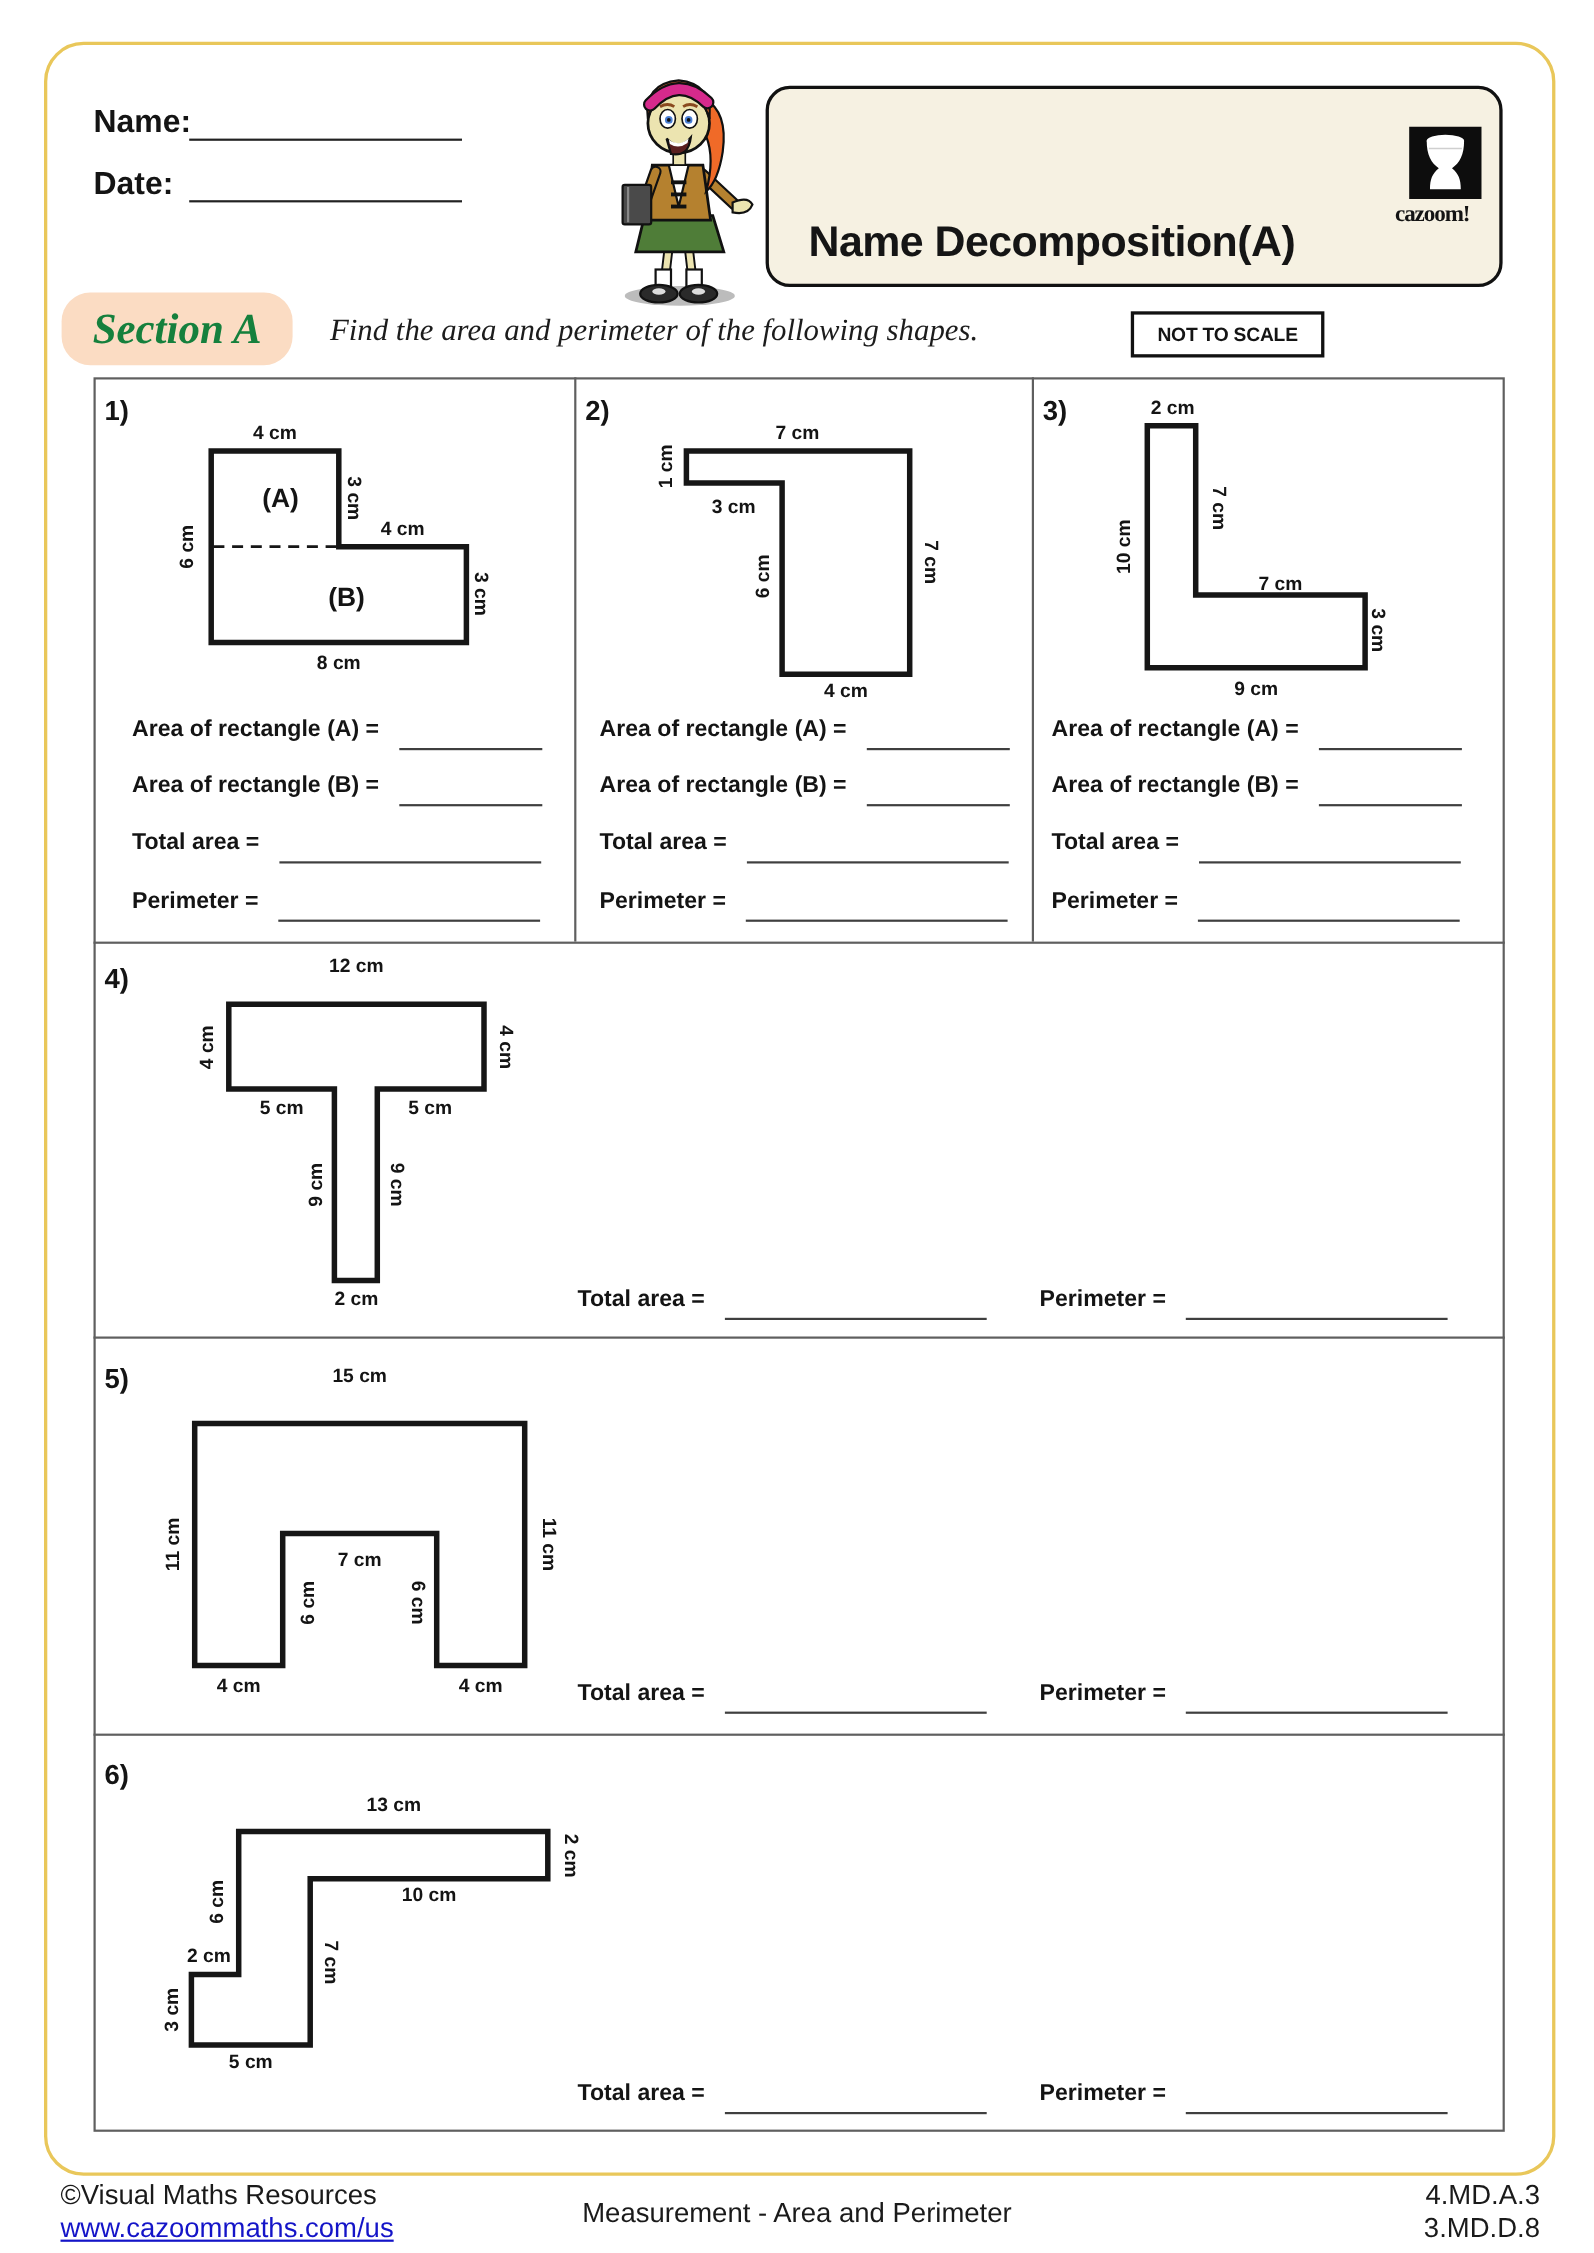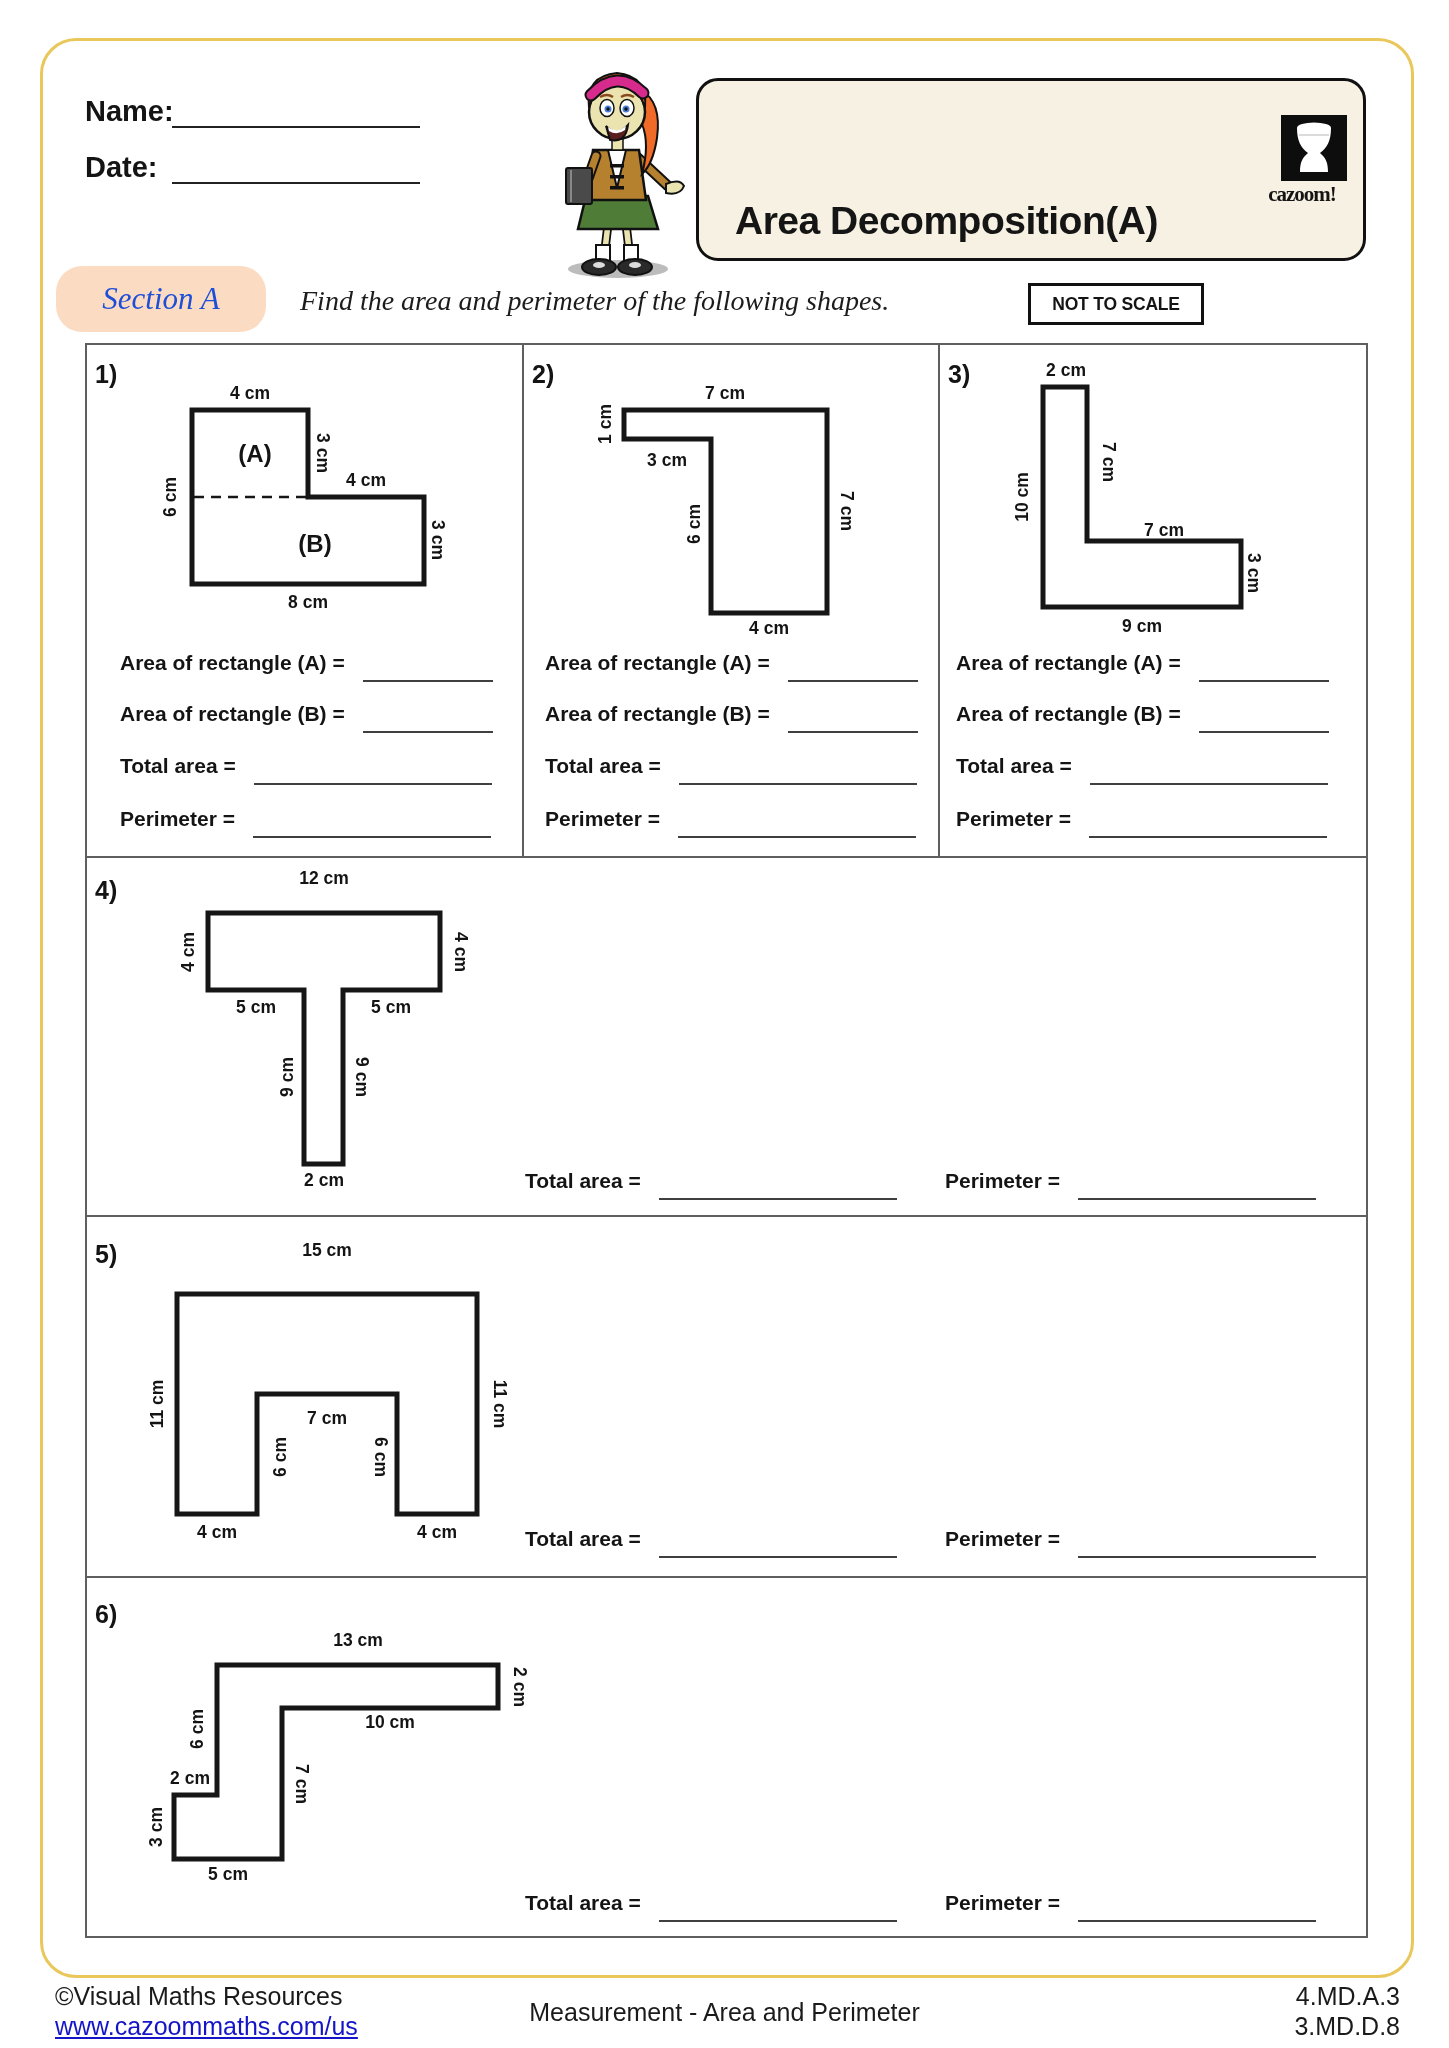--- a/index.html
+++ b/index.html
@@ -17,22 +17,22 @@
   .title-box{position:absolute;left:696px;top:78px;width:664px;height:177px;
     background:#f6f1e2;border:3px solid #111;border-radius:22px;}
   .title-text{position:absolute;left:36px;top:118px;font-size:39px;font-weight:bold;
     letter-spacing:-0.5px;color:#151515;white-space:nowrap;}
   .logo-square{position:absolute;right:16px;top:34px;width:66px;height:66px;}
   .logo-text{position:absolute;right:6px;top:101px;width:110px;text-align:center;
     font-family:"Liberation Serif",serif;font-weight:bold;font-size:21px;letter-spacing:-1px;}
   
   .section-pill{position:absolute;left:56px;top:266px;width:210px;height:66px;
     background:#fbdcc3;border-radius:26px;display:flex;align-items:center;justify-content:center;}
-  .section-pill span{font-family:"Liberation Serif",serif;font-style:italic;font-weight:normal;
-    font-size:31px;color:#1d4ed8;}
+  .section-pill span{font-family:"Liberation Serif",serif;font-style:italic;font-weight:bold;
+    font-size:39px;color:#15803d;}
   .instruction{position:absolute;left:300px;top:285px;font-family:"Liberation Serif",serif;
     font-style:italic;font-size:28px;color:#1c1c1c;}
   .nts-box{position:absolute;left:1028px;top:283px;width:170px;height:36px;border:3px solid #111;
     display:flex;align-items:center;justify-content:center;font-weight:bold;font-size:17.5px;
     letter-spacing:-0.2px;}
   
   .grid-frame{position:absolute;left:85px;top:343px;width:1283px;height:1595px;
     border:2px solid #5f5f5f;box-sizing:border-box;}
   .gline{position:absolute;background:#5f5f5f;}
   
@@ -101,21 +101,21 @@
   <circle cx="88" cy="63" r="3.5" fill="#4a7fd4"></circle>
   <circle cx="70" cy="63" r="1.7" fill="#111"></circle>
   <circle cx="88" cy="63" r="1.7" fill="#111"></circle>
   <path d="M62,51 Q69,47 75,51" stroke="#8a4a1f" stroke-width="2.5" fill="none"></path>
   <path d="M83,51 Q89,47 96,51" stroke="#8a4a1f" stroke-width="2.5" fill="none"></path>
   <path d="M68,80 Q79,92 90,79 Q88,97 72,94 Z" fill="#5a1f1f" stroke="#111" stroke-width="2"></path>
   <path d="M70,81 Q79,88 88,80 L87,84 Q79,90 71,85 Z" fill="#fff"></path>
 </svg>
 
 <div class="title-box">
-  <div class="title-text">Area Decomposition(A)</div>
+  <div class="title-text">Name Decomposition(A)</div>
   <svg class="logo-square" viewBox="0 0 66 66">
     <rect width="66" height="66" fill="#0d0d0d"></rect>
     <ellipse cx="33" cy="13" rx="17" ry="5.5" fill="#fff"></ellipse>
     <path d="M16,13 C16,26 20,33 27,38 C21,43 19,48 19,57 L47,57 C47,48 45,43 39,38 C46,33 50,26 50,13 Z" fill="#fff"></path>
     <line x1="18" y1="20" x2="48" y2="20" stroke="#cfcfcf" stroke-width="1.5"></line>
   </svg>
   <div class="logo-text">cazoom!</div>
 </div>
 
 <div class="section-pill">

